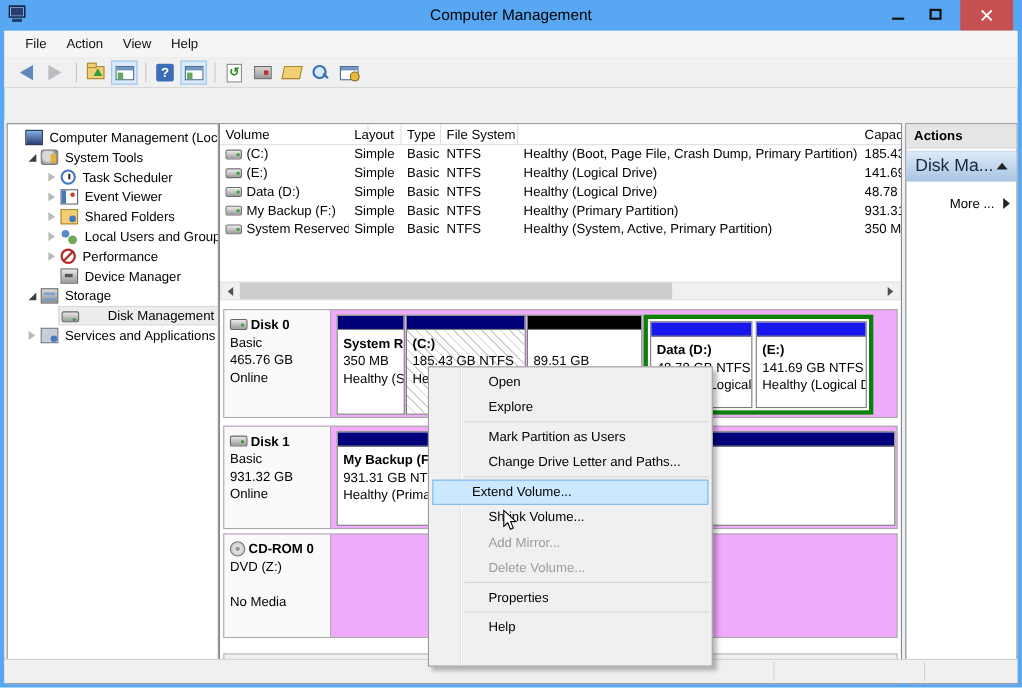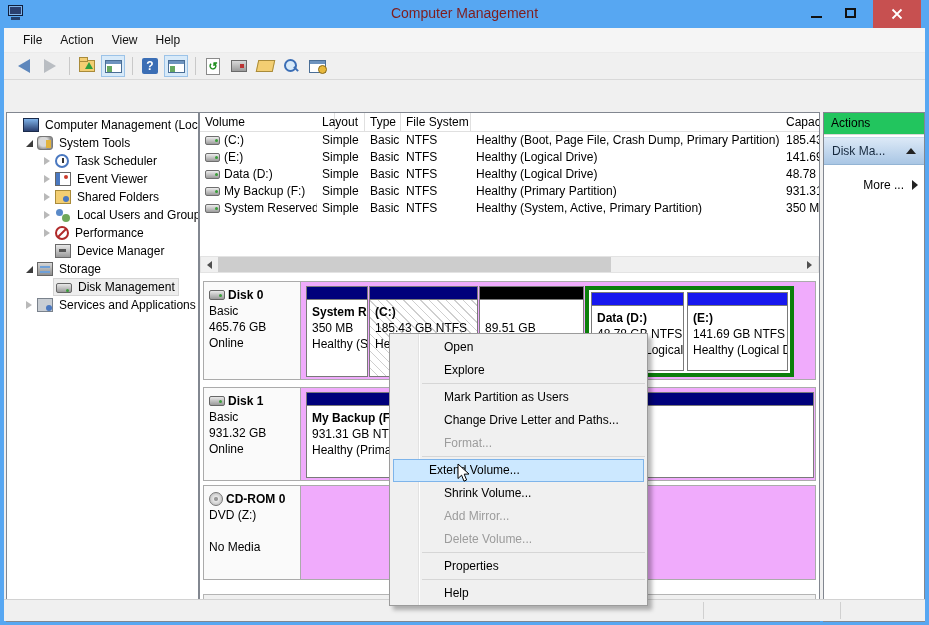--- a/index.html
+++ b/index.html
@@ -4,21 +4,21 @@
 <style>
   * { margin:0; padding:0; box-sizing:border-box; }
   html,body { width:929px; height:625px; overflow:hidden; font-family:"Liberation Sans", sans-serif; font-size:12px; color:#000; }
   body { position:relative; background:#57A7F2; }
 
   
   .titlebar { position:absolute; left:0; top:0; width:100%; height:28px; background:#57A7F2; }
   .title-ic { position:absolute; left:8px; top:5px; width:18px; height:16px; }
   .title-ic .scr { position:absolute; left:0; top:0; width:15px; height:11px; background:#2a3f6f; border:1px solid #0f1e3c; box-shadow:inset 0 0 0 1px #7fb2e8; }
   .title-ic .base { position:absolute; left:3px; top:12px; width:9px; height:3px; background:#24406e; }
-  .title-text { position:absolute; left:0; right:0; top:5px; text-align:center; font-size:14px; color:#7f1d1d; }
+  .title-text { position:absolute; left:0; right:0; top:5px; text-align:center; font-size:14px; color:#000000; }
   .winbtn { position:absolute; top:0; height:25px; display:flex; align-items:center; justify-content:center; }
   .btn-min  { right:98px; width:30px; }
   .btn-max  { right:64px; width:30px; }
   .btn-close{ right:8px;  width:48px; height:28px; background:#C75050; }
   .glyph-min { width:11px; height:2px; background:#111; margin-top:8px; }
   .glyph-max { width:11px; height:10px; border:2px solid #111; background:transparent; }
 
   .client { position:absolute; left:4px; right:4px; top:28px; bottom:4px; background:#F0F0F0; }
 
   .menubar { height:25px; display:flex; align-items:center; padding-left:10px; background:#F5F5F5; border-bottom:1px solid #EBEBEB; }
@@ -57,21 +57,21 @@
 
   
   .tree-row { position:absolute; left:0; height:18px; display:flex; align-items:center; white-space:nowrap; width:100%; overflow:hidden; }
   .tree-row .exp { width:12px; display:inline-flex; justify-content:center; flex:none; }
   .exp .tri-open { width:0; height:0; border-bottom:7px solid #3c3c3c; border-left:7px solid transparent; }
   .exp .tri-closed { width:0; height:0; border-top:4px solid transparent; border-bottom:4px solid transparent; border-left:6px solid #B9B9B9; }
   .tree-ic { width:16px; height:14px; margin:0 3px 0 2px; flex:none; position:relative; }
   .lv0 { padding-left:2px; } .lv1 { padding-left:16px; } .lv2 { padding-left:34px; }
   .tree-label { padding:1px 3px; }
   .tree-row.selected .tree-sel { background:#EDEDED; border:1px solid #D5D5D5; display:inline-flex; align-items:center; }
-  .tree-sel { display:inline-flex; align-items:center; }
+  .tree-sel { display:inline-flex; align-items:center;gap:20px; }
 
   .ti-computer { background:linear-gradient(#7FB2E8,#2A3F6F); border:1px solid #1A2A4A; }
   .ti-tools { background:radial-gradient(circle at 40% 40%, #D9D9D9 40%, #8F8F8F 70%); border:1px solid #777; border-radius:3px; }
   .ti-tools:after { content:""; position:absolute; right:1px; bottom:1px; width:5px; height:8px; background:#E2B33C; }
   .ti-clock { width:14px; height:14px; border-radius:50%; background:#fff; border:2px solid #4A78C0; }
   .ti-clock:after { content:""; position:absolute; left:5px; top:2px; width:2px; height:5px; background:#333; }
   .ti-event { background:#fff; border:1px solid #666; }
   .ti-event:before { content:""; position:absolute; left:0; top:0; bottom:0; width:4px; background:#4A78C0; }
   .ti-event:after { content:""; position:absolute; right:2px; top:2px; width:4px; height:4px; background:#CC3A2A; border-radius:50%; }
   .ti-shared { background:#F3CE72; border:1px solid #A98B3A; }
@@ -123,22 +123,22 @@
      background:repeating-linear-gradient(45deg, rgba(0,0,0,0) 0 5px, #CFCFCF 5px 6px); }
   .ext-group { position:absolute; top:4px; height:91px; border:4px solid #0C7E0C; background:#fff; padding:2px; display:flex; gap:3px; }
   .ext-group .part { position:relative; top:0; height:79px; }
 
   
   .legend { position:absolute; left:3px; width:613px; height:26px; background:#F0F0F0; border:1px solid #B4B4B4; }
   .leg-item { position:absolute; top:5px; display:flex; align-items:center; gap:5px; white-space:nowrap; }
   .leg-sq { width:13px; height:13px; border:1px solid #555; flex:none; }
 
   
-  .act-title { height:22px; line-height:21px; font-weight:normal; padding-left:7px; background:#22c55e; border-bottom:1px solid #D9D9D9; }
-  .act-section { position:absolute; left:0; right:0; top:24px; height:28px; background:linear-gradient(#DCE9F7,#A9C6E4); border-top:1px solid #C6D9EC; border-bottom:1px solid #93B4D4; display:flex; align-items:center; padding:0 8px; font-size:12px; color:#16293E; }
+  .act-title { height:22px; line-height:21px; font-weight:bold; padding-left:7px; background:#e5e5e5; border-bottom:1px solid #D9D9D9; }
+  .act-section { position:absolute; left:0; right:0; top:24px; height:28px; background:linear-gradient(#DCE9F7,#A9C6E4); border-top:1px solid #C6D9EC; border-bottom:1px solid #93B4D4; display:flex; align-items:center; padding:0 8px; font-size:16px; color:#16293E; }
   .act-section .tri-up { margin-left:auto; width:0; height:0; border-left:5px solid transparent; border-right:5px solid transparent; border-bottom:6px solid #222; }
   .act-more { position:absolute; left:0; right:0; top:62px; height:20px; display:flex; align-items:center; justify-content:flex-end; padding-right:6px; gap:8px; }
   .act-more .tri-right { width:0; height:0; border-top:5px solid transparent; border-bottom:5px solid transparent; border-left:6px solid #222; }
 
   
   .statusbar { position:absolute; left:0; right:0; bottom:0; height:22px; background:#F0F0F0; border-top:1px solid #D2D2D2; }
   .sb-div { position:absolute; top:2px; bottom:2px; width:1px; background:#D0D0D0; }
 
   
   .ctx { position:absolute; left:389px; top:333px; width:259px; height:273px; background:#F0F0F0; border:1px solid #9B9B9B; box-shadow:4px 4px 4px rgba(0,0,0,0.28); padding-top:2px; z-index:50; }
@@ -494,21 +494,20 @@
     <div class="sb-div" style="left:836px"></div>
   </div>
 </div>
 
 <div class="ctx">
   <div class="mi">Open</div>
   <div class="mi">Explore</div>
   <div class="msep"></div>
   <div class="mi">Mark Partition as Users</div>
   <div class="mi">Change Drive Letter and Paths...</div>
-  <div class="mi disabled">Format...</div>
   <div class="msep"></div>
   <div class="mi hl">Extend Volume...</div>
   <div class="mi">Shrink Volume...</div>
   <div class="mi disabled">Add Mirror...</div>
   <div class="mi disabled">Delete Volume...</div>
   <div class="msep"></div>
   <div class="mi">Properties</div>
   <div class="msep"></div>
   <div class="mi">Help</div>
 </div>

